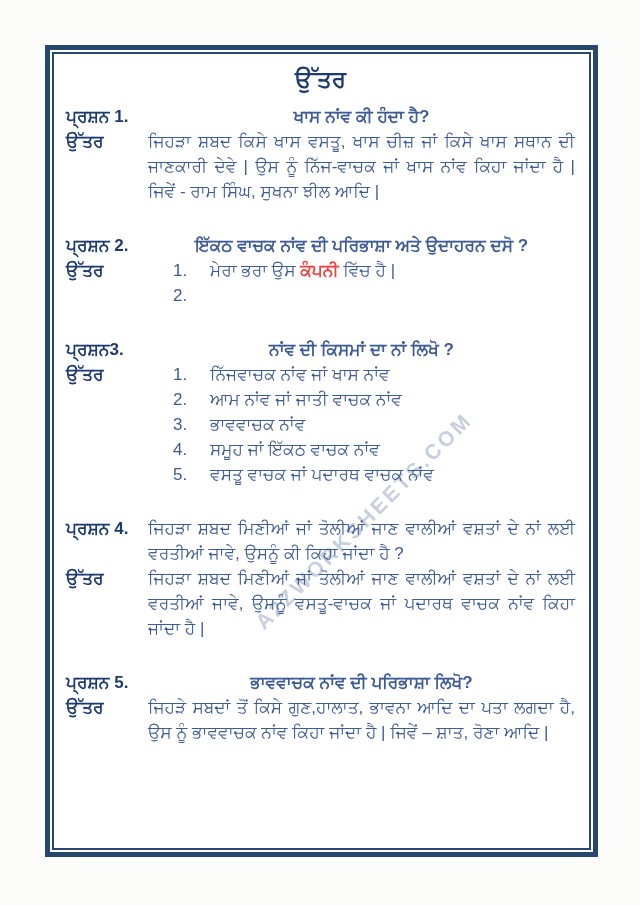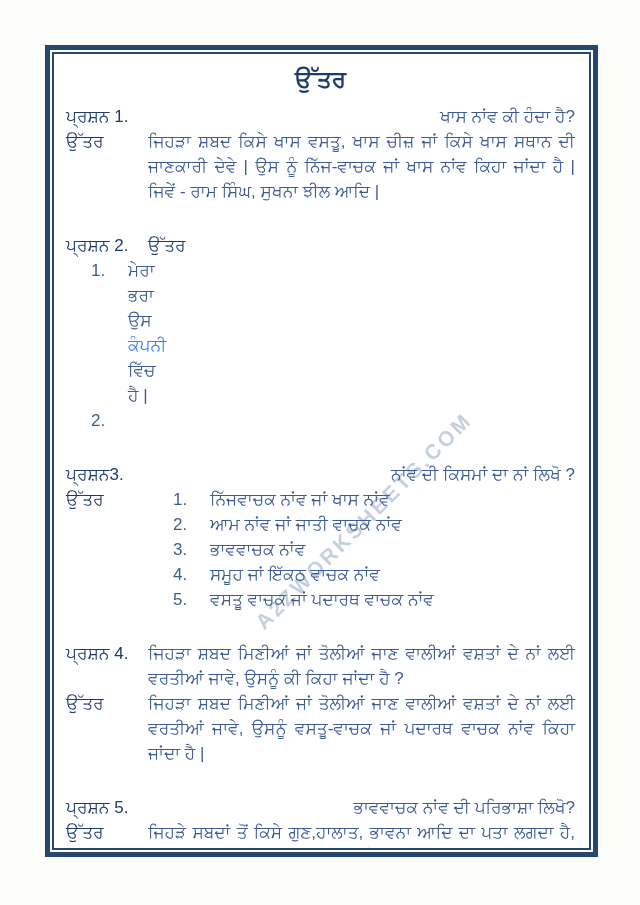--- a/index.html
+++ b/index.html
@@ -65,36 +65,36 @@
     display: grid;
     grid-template-columns: 76px 1fr;
     column-gap: 6px;
     row-gap: 0;
     margin-bottom: 29px;
     font-size: 17px;
     line-height: 25px;
     color: #3e5c94;
   }
   .label {
-    font-weight: normal;
+    font-weight: bold;
     color: #1d3b6d;
     white-space: nowrap;
   }
   p { margin: 0; }
-  .qtext { text-align: right; }
+  .qtext { text-align: center; font-weight: bold; }
   .atext { text-align: justify; }
   .item { display: flex; }
   .num {
     flex: 0 0 auto;
     box-sizing: border-box;
     width: 62px;
     padding-left: 25px;
   }
   .itext { flex: 1 1 auto; }
-  .bold { font-weight: normal; color: #3b82f6; }
+  .bold { font-weight: bold; color: #ef4444; }
 </style>
 </head>
 <body>
 
 <div class="page">
   <div class="frame">
     <div class="frame-inner">
 
       <div class="watermark">A2ZWORKSHEETS.COM</div>
 
@@ -102,20 +102,21 @@
 
       <section class="block">
         <span class="label">ਪ੍ਰਸ਼ਨ 1.</span>
         <p class="qtext">ਖਾਸ ਨਾਂਵ ਕੀ ਹੰਦਾ ਹੈ?</p>
         <span class="label">ਉੱਤਰ</span>
         <p class="atext">ਜਿਹੜਾ ਸ਼ਬਦ ਕਿਸੇ ਖਾਸ ਵਸਤੂ, ਖਾਸ ਚੀਜ਼ ਜਾਂ ਕਿਸੇ ਖਾਸ ਸਥਾਨ ਦੀ ਜਾਣਕਾਰੀ ਦੇਵੇ | ਉਸ ਨੂੰ ਨਿੱਜ-ਵਾਚਕ ਜਾਂ ਖਾਸ ਨਾਂਵ ਕਿਹਾ ਜਾਂਦਾ ਹੈ | ਜਿਵੇਂ - ਰਾਮ ਸਿੰਘ, ਸੁਖਨਾ ਝੀਲ ਆਦਿ |</p>
       </section>
 
       <section class="block">
         <span class="label">ਪ੍ਰਸ਼ਨ 2.</span>
+        <p class="qtext">ਇੱਕਠ ਵਾਚਕ ਨਾਂਵ ਦੀ ਪਰਿਭਾਸ਼ਾ ਅਤੇ ਉਦਾਹਰਨ ਦਸੋ ?</p>
         <span class="label">ਉੱਤਰ</span>
         <div>
           <div class="item">
             <span class="num">1.</span>
             <span class="itext"><span>ਮੇਰਾ ਭਰਾ ਉਸ </span><span class="bold">ਕੰਪਨੀ</span><span> ਵਿੱਚ ਹੈ |</span></span>
           </div>
           <div class="item">
             <span class="num">2.</span>
           </div>
         </div>

